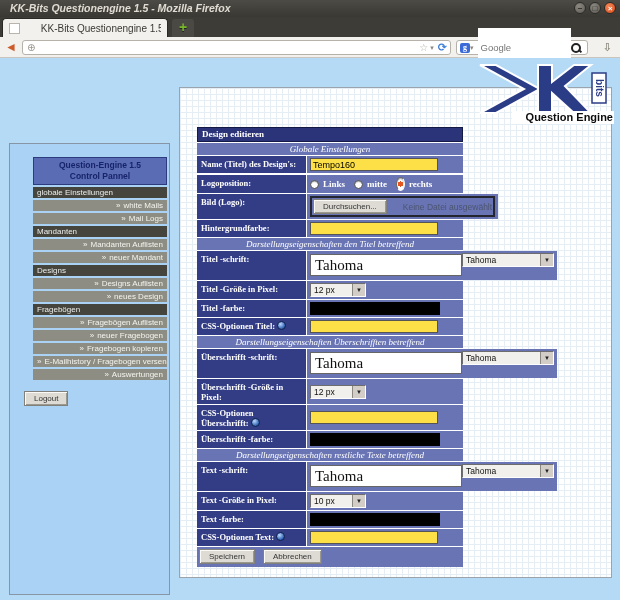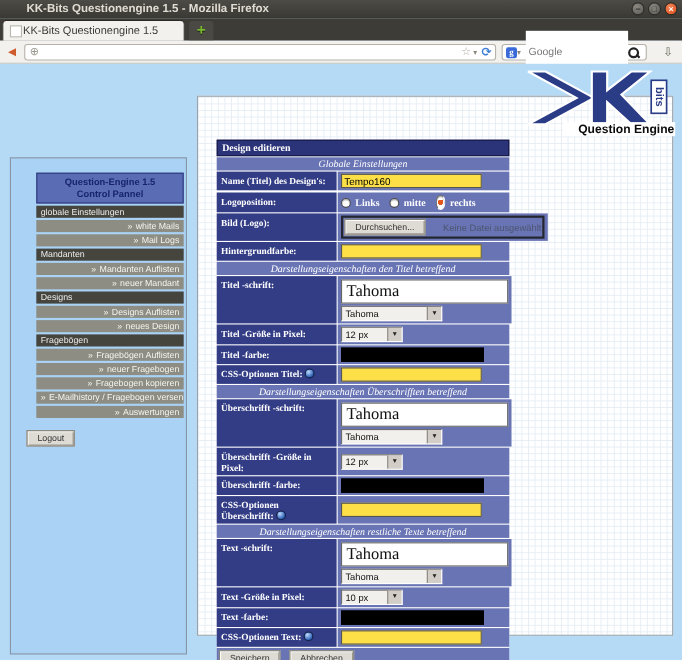--- a/index.html
+++ b/index.html
@@ -2,30 +2,30 @@
 <html><head>
 <meta charset="utf-8">
 <style>
   html,body{margin:0;padding:0;width:620px;height:600px;overflow:hidden;
     font-family:"Liberation Sans","DejaVu Sans",sans-serif;background:#b4daf6;}
   .window{position:relative;width:620px;height:600px;}
 
   
   .titlebar{position:absolute;left:0;top:0;width:620px;height:17px;
     background:linear-gradient(#4d4b45,#393833);color:#e0dcd3;
-    font-size:10.5px;font-weight:bold;line-height:17px;padding-left:24px;box-sizing:border-box;}
+    font-size:10.5px;font-weight:bold;line-height:17px;padding-left:10px;box-sizing:border-box;font-style:italic;}
   .win-btns{position:absolute;right:4px;top:2px;display:flex;gap:3px;}
   .wbtn{width:12px;height:12px;border-radius:50%;font-size:8px;line-height:12px;text-align:center;
     color:#2e2c28;background:radial-gradient(circle at 35% 30%,#8a8880,#5c5a54);border:1px solid #2e2c28;box-sizing:border-box;}
   .wbtn.close{background:radial-gradient(circle at 35% 30%,#f48454,#dc4e1a);color:#fff;}
 
   .tabbar{position:absolute;left:0;top:17px;width:620px;height:20px;background:#3d3c37;}
   .tab{position:absolute;left:2px;top:1px;width:166px;height:19px;background:#f3f1ed;
     border-radius:4px 4px 0 0;border:1px solid #2a2925;border-bottom:none;box-sizing:border-box;
-    display:flex;align-items:center;gap:1px;padding:0 6px;}
+    display:flex;align-items:center;gap:21px;padding:0 6px;}
   .favicon-ph{width:9px;height:9px;border:1px solid #b9b5ad;background:#fff;}
   .tab-label{font-size:10px;color:#3a3934;white-space:nowrap;overflow:hidden;}
   .newtab{position:absolute;left:172px;top:2px;width:22px;height:18px;background:#4a4943;
     border-radius:3px 3px 0 0;text-align:center;line-height:17px;
     color:#76b82a;font-size:14px;font-weight:bold;text-shadow:0 1px 0 #222;}
 
   .navbar{position:absolute;left:0;top:37px;width:620px;height:21px;background:#f3f1ed;
     border-bottom:1px solid #c9c5bd;box-sizing:border-box;}
   .back{position:absolute;left:5px;top:3px;color:#cd5b2c;font-size:12px;font-weight:bold;line-height:15px;}
   .urlbar{position:absolute;left:22px;top:3px;width:429px;height:15px;background:#fff;
@@ -76,21 +76,21 @@
   .f-title{background:#2b3478;color:#fff;font-family:"Liberation Serif","DejaVu Serif",serif;
     font-weight:bold;font-size:9px;line-height:13px;padding-left:4px;border:1px solid #141a46;}
   .f-sub{background:#6974b4;color:#fff;font-family:"Liberation Serif",serif;font-style:italic;
     font-size:9px;line-height:12px;text-align:center;margin-top:1px;}
   .f-row{display:flex;margin-top:1px;}
   .f-row.gap{margin-top:2px;}
   .f-label{width:109px;flex:0 0 109px;background:#333d85;color:#fff;
     font-family:"Liberation Serif",serif;font-weight:bold;font-size:8.5px;
     padding:3px 3px 2px 4px;box-sizing:border-box;margin-right:1px;line-height:10px;}
   .f-field{flex:1;background:#6974b4;padding:2px 3px;display:flex;align-items:center;box-sizing:border-box;}
-  .f-field.col{flex-direction:column;align-items:flex-start;justify-content:flex-start;}
+  .f-field.col{align-items:flex-start;justify-content:flex-start;}
   .tinput{width:128px;height:13px;border:1px solid #555;background:#fde047;font-size:9px;
     padding:0 2px;box-sizing:border-box;font-family:"Liberation Sans",sans-serif;outline:none;}
   .radio-group{display:flex;align-items:center;gap:4px;color:#fff;
     font-family:"Liberation Serif",serif;font-weight:bold;font-size:9px;}
   .radio{width:9px;height:9px;border-radius:50%;background:#fff;border:1px solid #4a4a4a;
     box-shadow:inset 0 1px 1px #aaa;box-sizing:border-box;}
   .radio.sel{background:radial-gradient(circle,#e4581f 0 2.5px,#fff 2.6px);}
   .radio-label{margin-right:5px;text-align:right;}
   .filebox{display:flex;align-items:center;border:2px solid #23262e;padding:1px;gap:16px;width:100%;box-sizing:border-box;}
   .nofile{font-size:8.5px;color:#4c5570;font-family:"Liberation Sans",sans-serif;white-space:nowrap;}
@@ -241,29 +241,29 @@
         <div class="f-row">
           <div class="f-label">Überschrifft -Größe in Pixel:</div>
           <div class="f-field">
             <div class="sel sel-size">
               <span class="sel-text">12 px</span>
               <span class="sel-btn">▼</span>
             </div>
           </div>
         </div>
         <div class="f-row">
+          <div class="f-label"><span>CSS-Optionen Überschrifft:</span><span class="globe-ico"></span></div>
+          <div class="f-field">
+            <input class="tinput" value="" style="">
+          </div>
+        </div>
+        <div class="f-row">
           <div class="f-label">Überschrifft -farbe:</div>
           <div class="f-field">
             <div class="swatch"></div>
-          </div>
-        </div>
-        <div class="f-row">
-          <div class="f-label"><span>CSS-Optionen Überschrifft:</span><span class="globe-ico"></span></div>
-          <div class="f-field">
-            <input class="tinput" value="" style="">
           </div>
         </div>
 
         <div class="f-sub">Darstellungseigenschaften restliche Texte betreffend</div>
         <div class="f-row">
           <div class="f-label">Text -schrift:</div>
           <div class="f-field col">
             <div class="font-preview">Tahoma</div>
             <div class="sel sel-font">
               <span class="sel-text">Tahoma</span>

